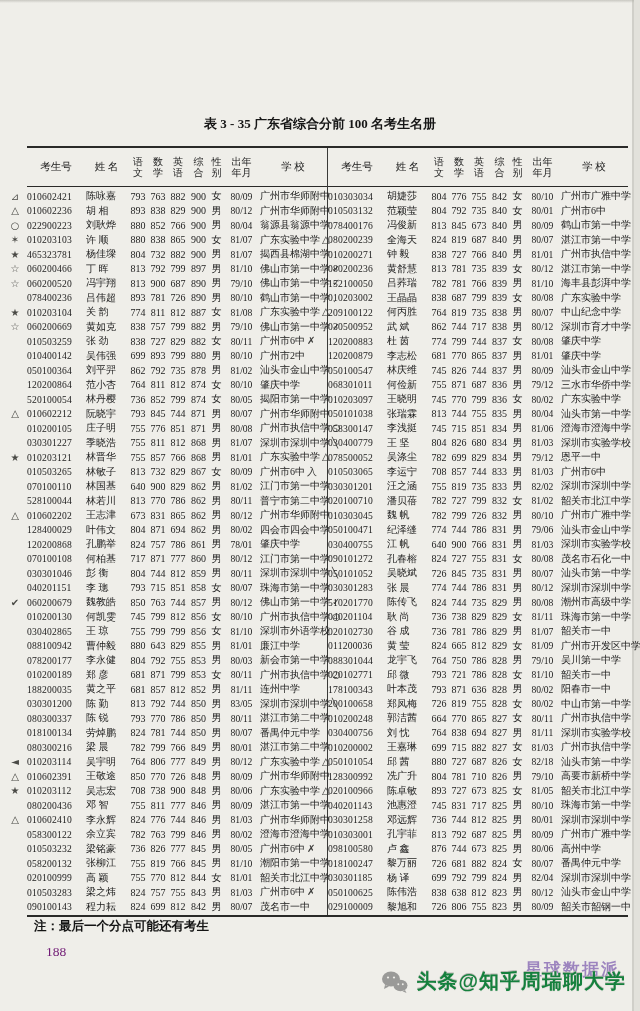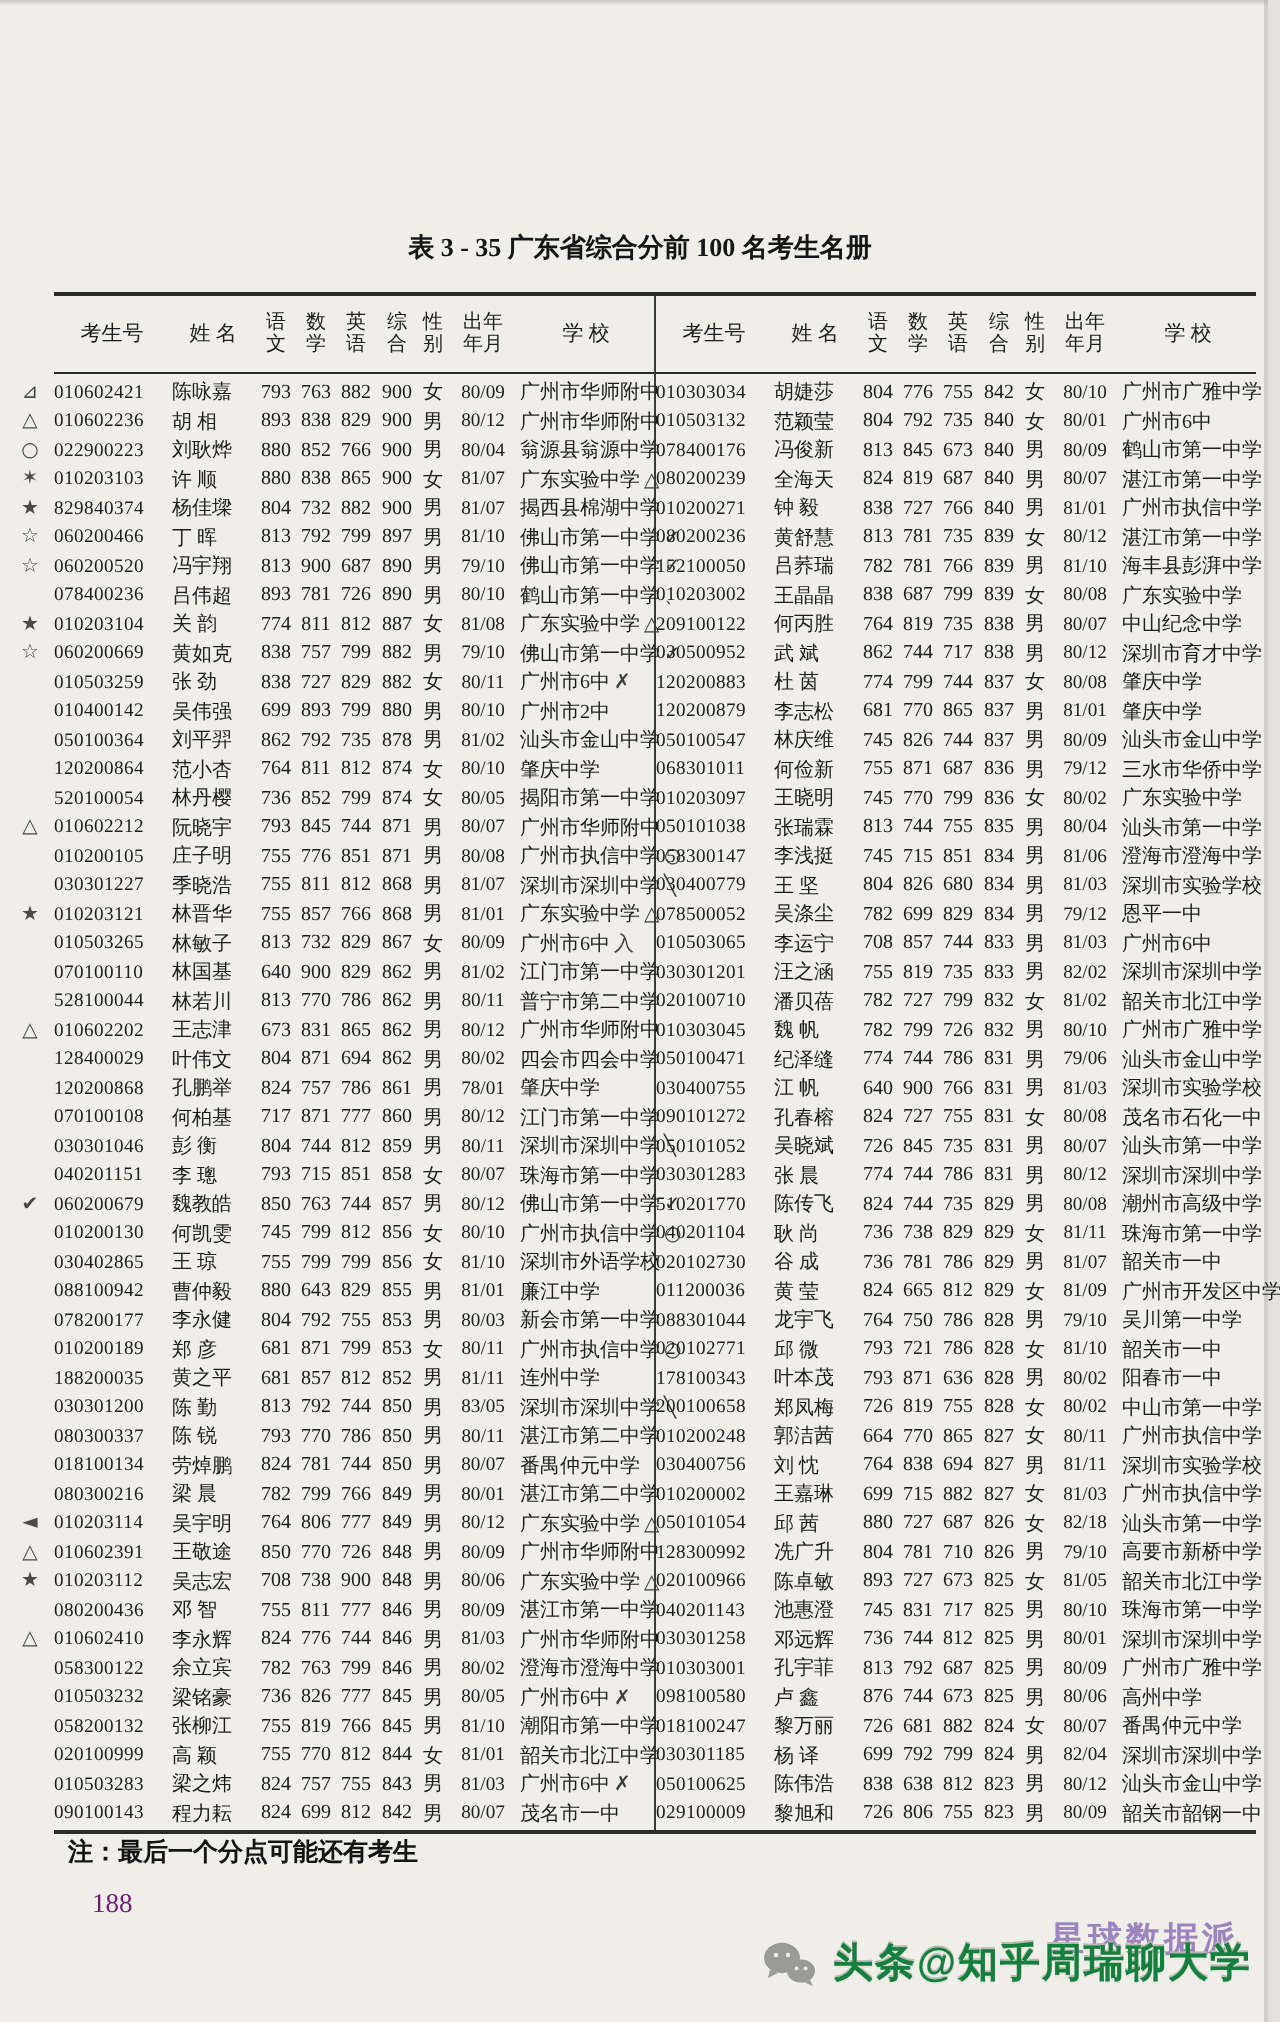--- a/index.html
+++ b/index.html
@@ -159,21 +159,21 @@
             <span class="c-num">880</span>
             <span class="c-num">838</span>
             <span class="c-num">865</span>
             <span class="c-num">900</span>
             <span class="c-sex">女</span>
             <span class="c-birth">81/07</span>
             <span class="c-school">广东实验中学<span class="mark-right">△</span></span>
           </div>
           <div class="trow">
             <span class="mark-left">★</span>
-            <span class="c-id">829840374</span>
+            <span class="c-id">465323781</span>
             <span class="c-name">杨佳墚</span>
             <span class="c-num">804</span>
             <span class="c-num">732</span>
             <span class="c-num">882</span>
             <span class="c-num">900</span>
             <span class="c-sex">男</span>
             <span class="c-birth">81/07</span>
             <span class="c-school">揭西县棉湖中学</span>
           </div>
           <div class="trow">

